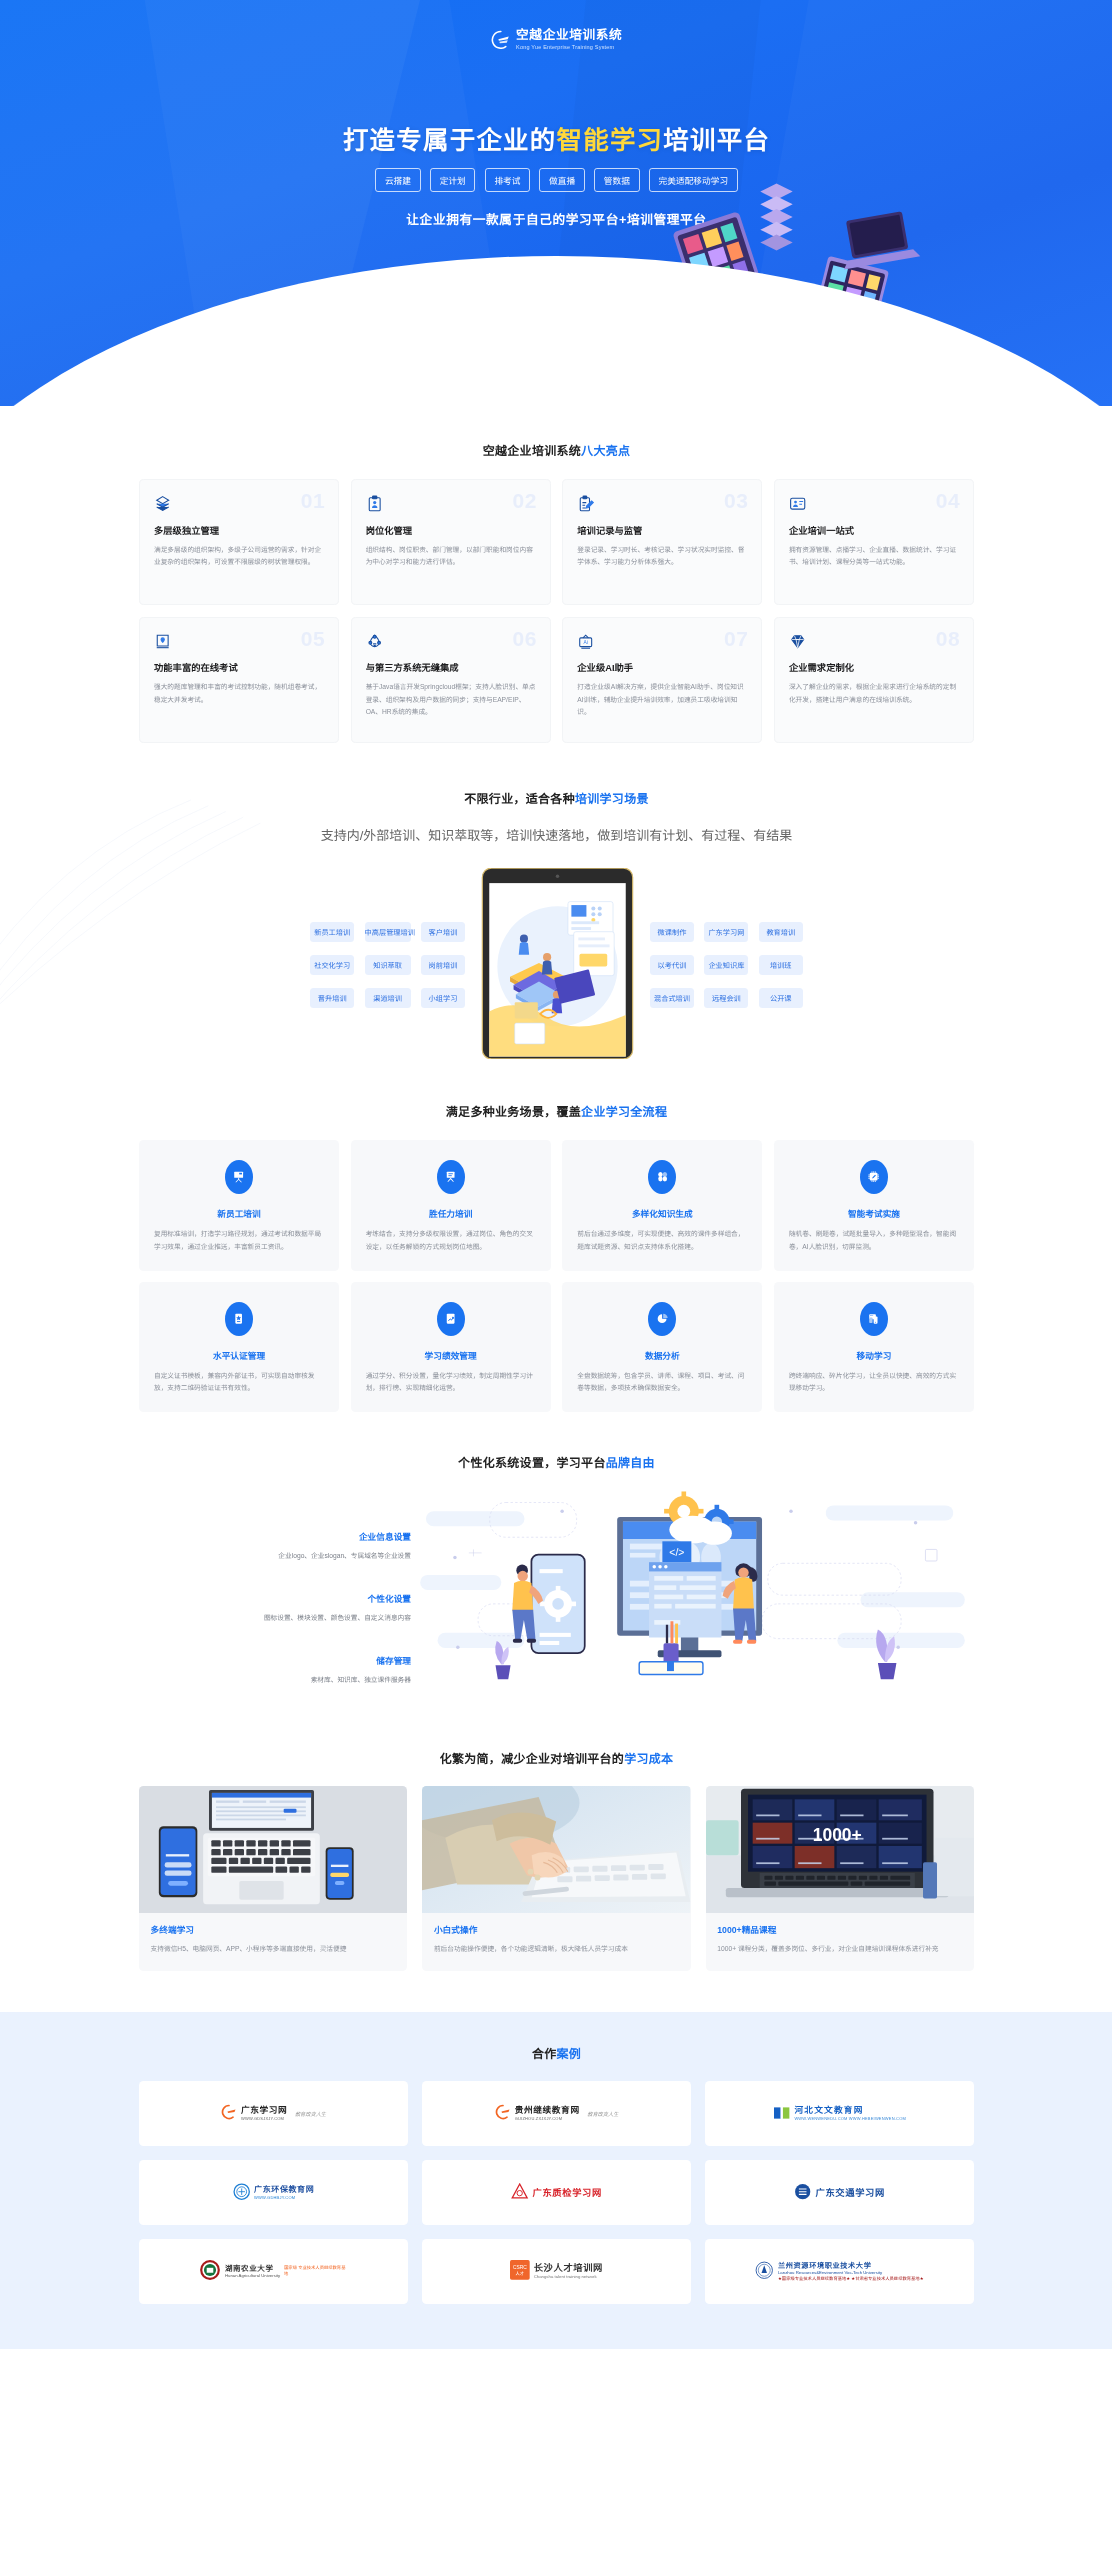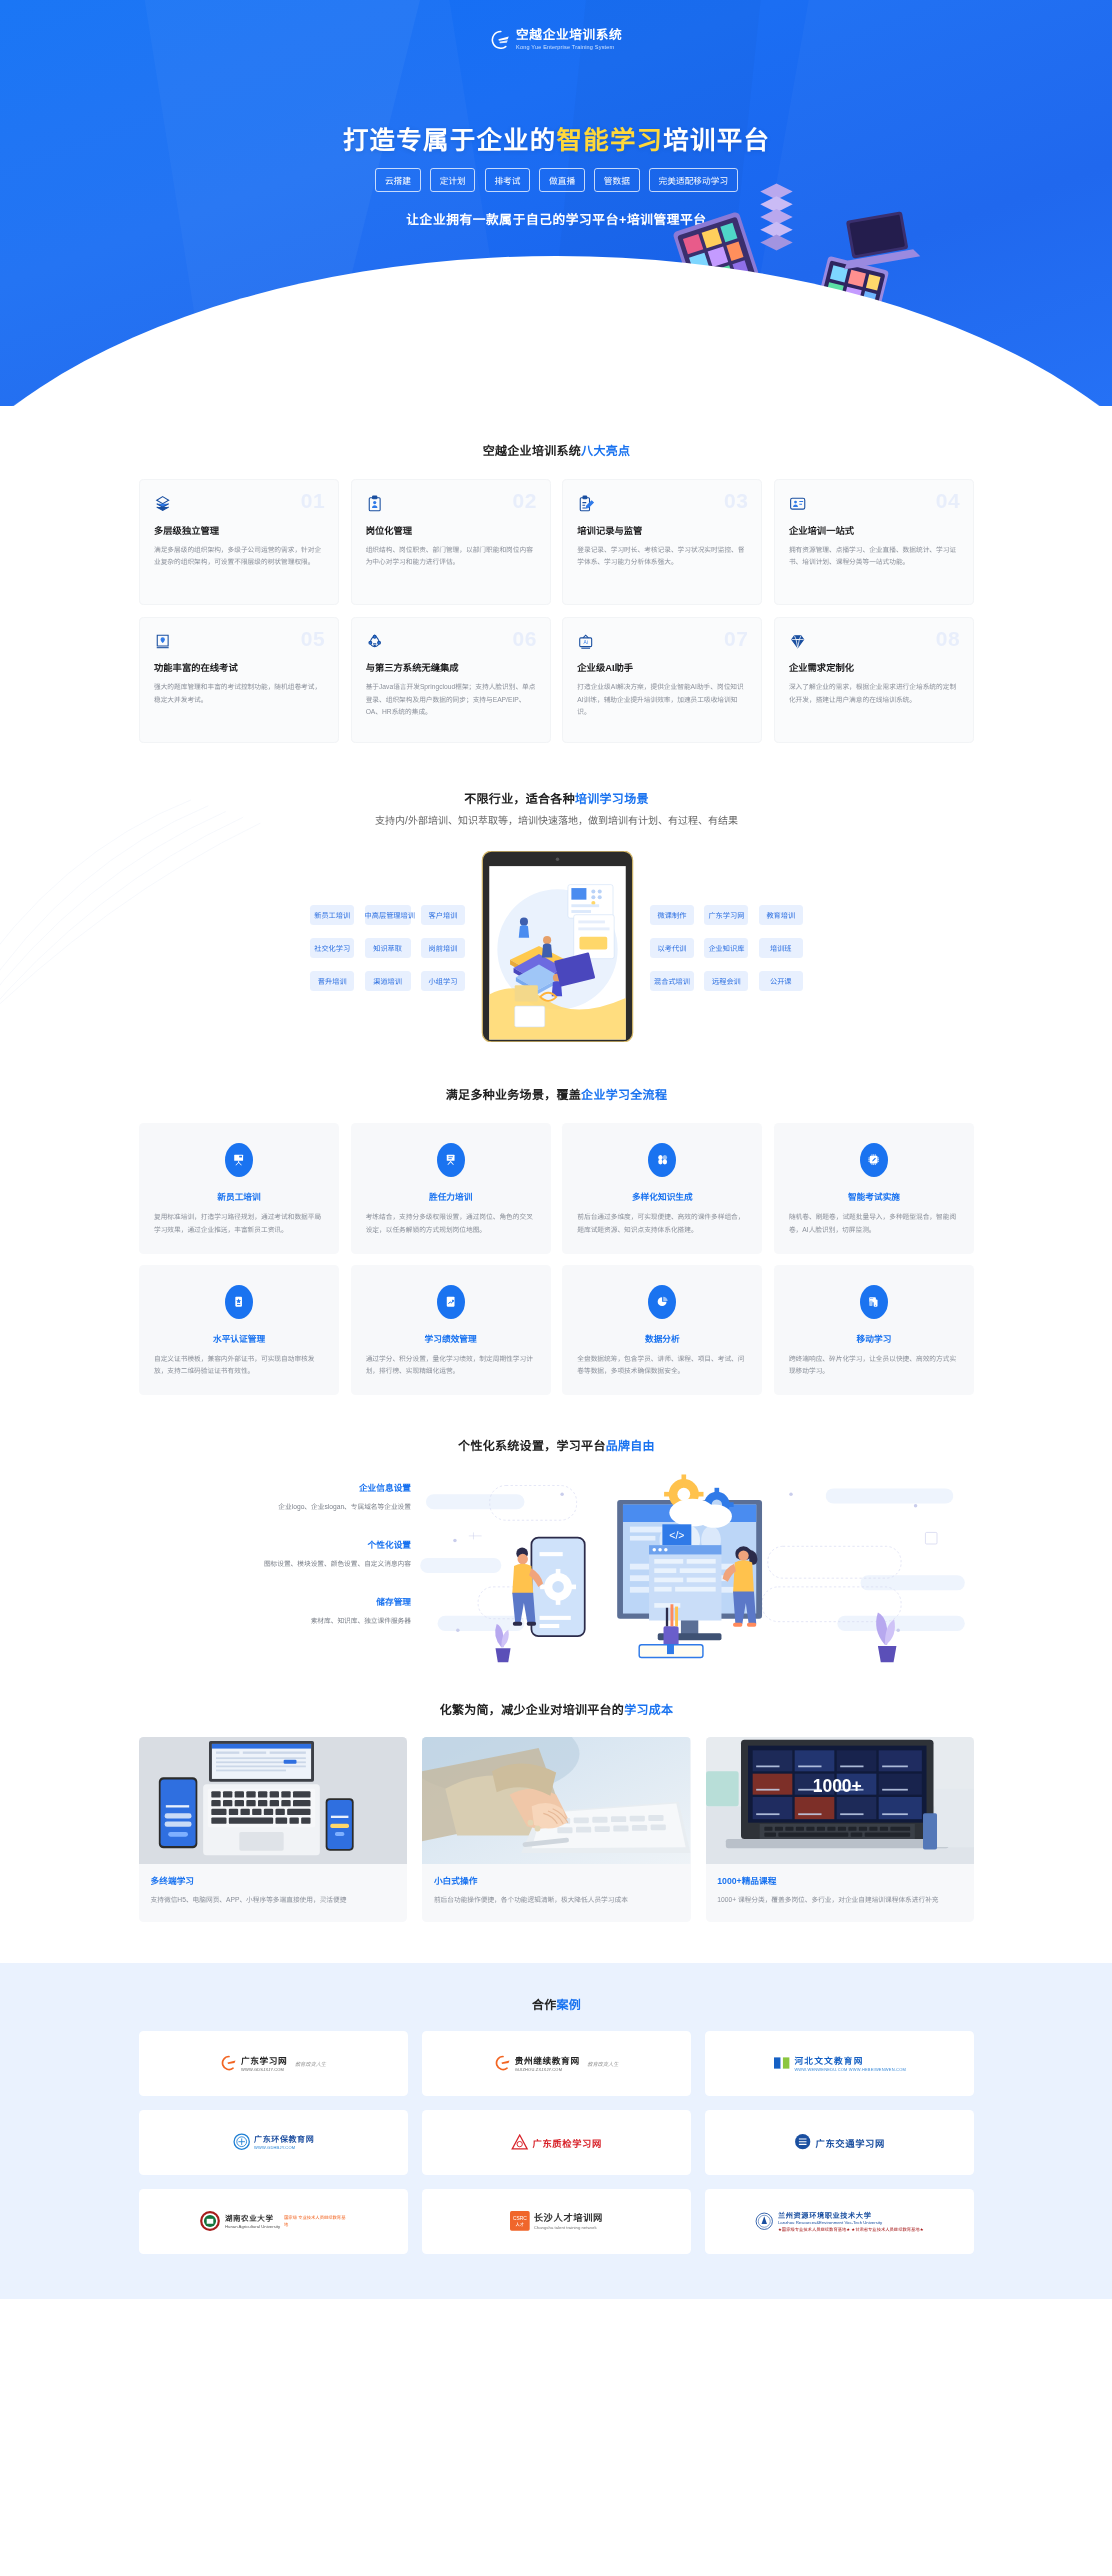--- a/index.html
+++ b/index.html
@@ -64,21 +64,21 @@
     color:#fff; font-size:12.7px; font-weight:bold; letter-spacing:0.6px;
   }
   .hero-illus { position:absolute; right:174px; bottom:-5.8px; width:325px; height:243px; }
 
   
   .sec-title {
     text-align:center; font-size:12px; font-weight:bold; color:#222;
     letter-spacing:0.3px;
   }
   .sec-title .hl { color:#1a73f0; }
-  .sec-desc { text-align:center; font-size:10px; color:#666; margin-top:6px; }
+  .sec-desc { text-align:center; font-size:13px; color:#666; margin-top:19px; }
 
   .wrap { width:835px; margin:0 auto; }
 
   
   .highlights { padding-top: 35px; padding-bottom: 5.8px; }
   .hl-grid {
     display:grid; grid-template-columns: repeat(4, 1fr);
     gap:11.6px; margin-top:21px;
   }
   .hl-card {
@@ -126,21 +126,21 @@
     margin:0 auto; display:flex; align-items:center; justify-content:center;
   }
   .biz-ico svg { width:13.3px; height:13.3px; display:block; }
   .biz-name { font-size:8.7px; font-weight:bold; color:#1a73f0; margin-top:12.7px; }
   .biz-desc { font-size:6.7px; color:#8a8f99; line-height:1.9; margin-top:8px; text-align:left; }
 
   
   .pers { padding-top:41px; position:relative; }
   .pers-body { display:flex; margin-top:17.4px; align-items:flex-start; }
   .pers-left { width:272px; padding-top:10.4px; }
-  .pers-item { text-align:right; margin-bottom:27px; }
+  .pers-item { text-align:right; margin-bottom:27px;margin-top:32px; }
   .pers-title { font-size:8.7px; font-weight:bold; color:#1a73f0; }
   .pers-sub { font-size:6.7px; color:#7a7f88; margin-top:7px; }
   .pers-illus { flex:1; height:191px; position:relative; }
 
   
   .cost { padding-top:38px; }
   .cost-grid { display:grid; grid-template-columns:repeat(3,1fr); gap:15px; margin-top:19.7px; }
   .cost-card { background:#f7f8fa; border-radius:4.6px; overflow:hidden; }
   .cost-img { height:127px; position:relative; overflow:hidden; }
   .cost-body { padding:10.4px 11.6px 15px; }

